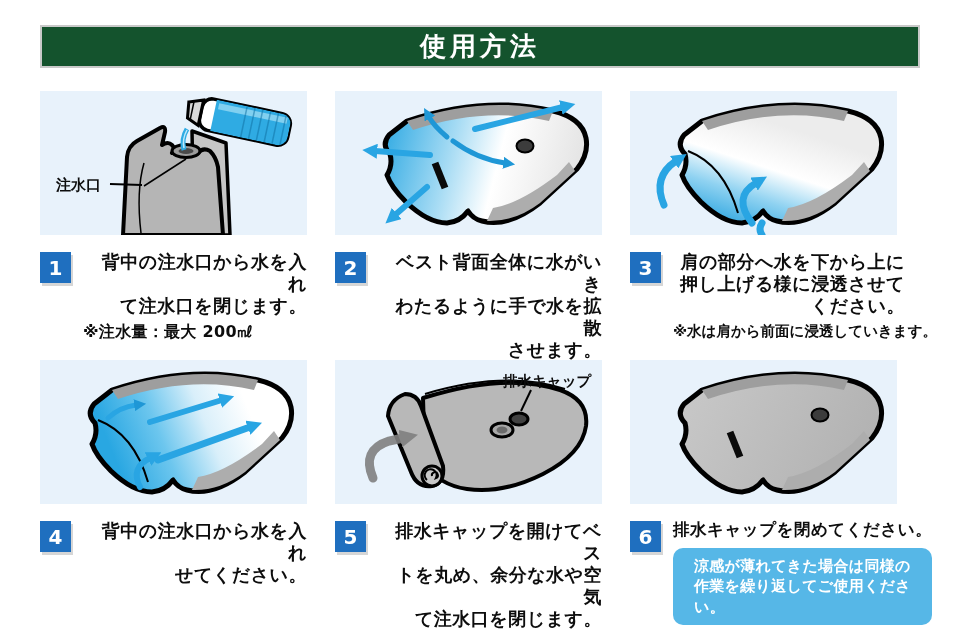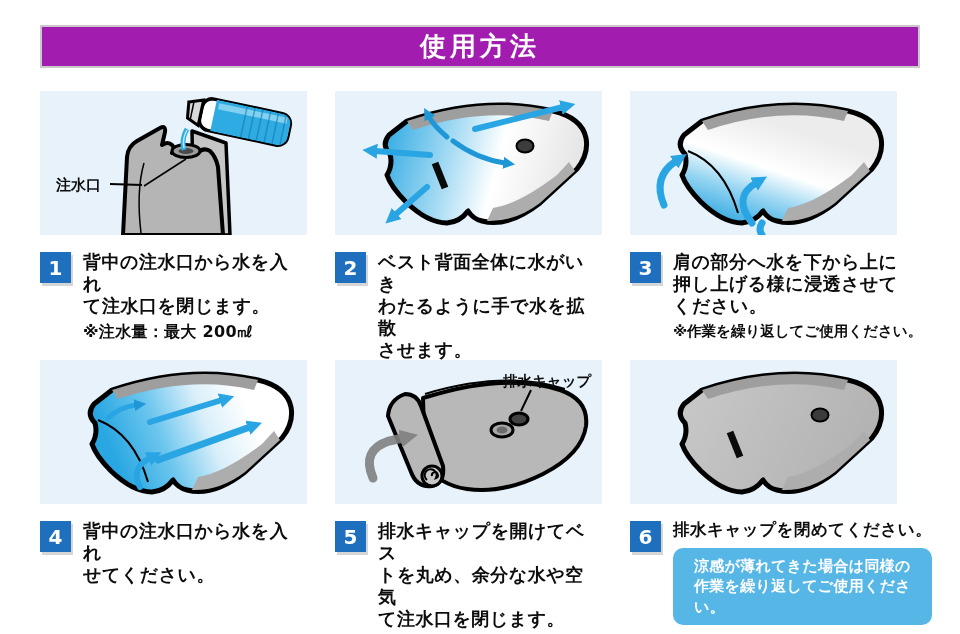--- a/index.html
+++ b/index.html
@@ -6,21 +6,21 @@
   body{
     width:960px;height:634px;overflow:hidden;background:#ffffff;
     font-family:"DejaVu Sans","Liberation Sans",sans-serif;
     -webkit-font-smoothing:antialiased;
   }
   .page{position:relative;width:960px;height:634px;background:#fff;}
 
   
   .title-bar{
     position:absolute;left:40px;top:25px;width:876px;height:39px;
-    background:#a21caf;border:2px solid #c9c9c9;
+    background:#14532d;border:2px solid #c9c9c9;
     display:flex;align-items:center;justify-content:center;
   }
   .title-bar span{
     color:#fff;font-size:26px;font-weight:bold;letter-spacing:4px;
   }
 
   
   .grid{
     position:absolute;left:40px;top:91px;width:881px;
     display:grid;grid-template-columns:repeat(3,267px);column-gap:28px;
@@ -34,21 +34,21 @@
   .caption{display:flex;align-items:flex-start;}
   .badge{
     flex:0 0 auto;width:31px;height:31px;margin-right:12px;margin-top:1px;
     background:#1f6fbf;color:#fff;font-size:20px;font-weight:bold;
     display:flex;align-items:center;justify-content:center;
     box-shadow:2px 3px 0 rgba(0,0,0,0.16);
   }
   .text-block{width:232px;}
   .step-text{
     margin:0;font-size:18px;font-weight:bold;color:#0d0d0d;
-    line-height:1.22;white-space:pre-line;letter-spacing:0.5px;
+    line-height:1.22;white-space:pre-line;letter-spacing:0.5px;text-align:right;
   }
   .cell-6 .text-block{width:296px;}
   .cell-6 .step-text{font-size:16.5px;white-space:nowrap;}
   .note{
     margin:5px 0 0 0;font-size:16px;font-weight:bold;color:#0d0d0d;
     white-space:nowrap;letter-spacing:0.3px;
   }
   .note-small{font-size:14.5px;letter-spacing:0;}
   .tip-box{
     margin-top:8px;background:#56b7e7;border-radius:10px;
@@ -211,21 +211,21 @@
             <path d="M132,144 Q128,138 132,132"></path>
           </g>
         </svg>
       </div>
       <div class="caption">
         <div class="badge">3</div>
         <div class="text-block">
           <p class="step-text">肩の部分へ水を下から上に
 押し上げる様に浸透させて
 ください。</p>
-          <p class="note note-small">※作業を繰り返してご使用ください。</p>
+          <p class="note note-small">※水は肩から前面に浸透していきます。</p>
         </div>
       </div>
     </section>
 
     <section class="cell">
       <div class="panel">
         <svg viewBox="0 0 267 144">
           <use href="#fv-body" fill="url(#g4)" stroke="#000" stroke-width="5" stroke-linejoin="round"></use>
           <use href="#fv-topband" fill="#9e9e9e"></use>
           <use href="#fv-botband" fill="#adadad"></use>

